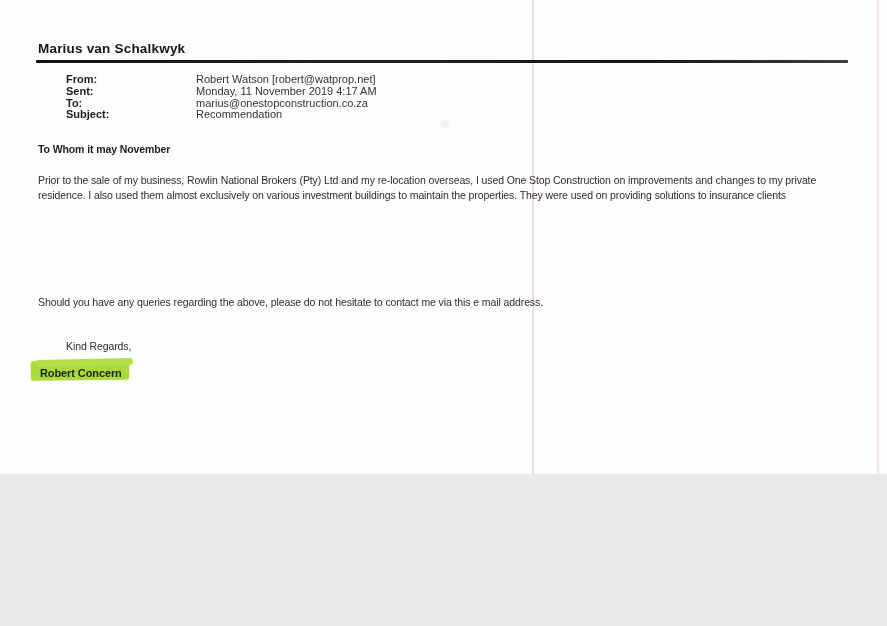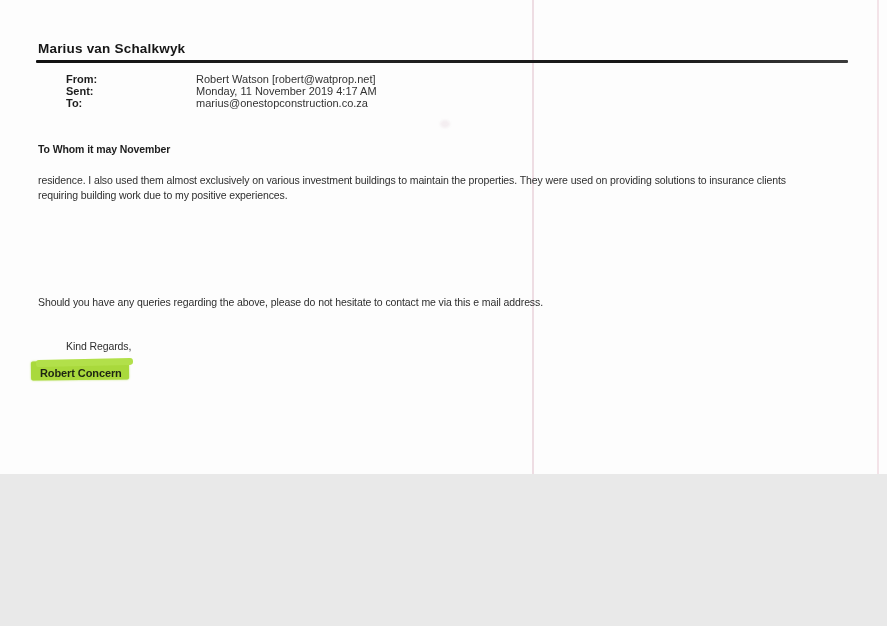--- a/index.html
+++ b/index.html
@@ -96,27 +96,31 @@
       <div class="meta-value">Robert Watson [robert@watprop.net]</div>
     </div>
     <div class="meta-row">
       <div class="meta-label">Sent:</div>
       <div class="meta-value">Monday, 11 November 2019 4:17 AM</div>
     </div>
     <div class="meta-row">
       <div class="meta-label">To:</div>
       <div class="meta-value">marius@onestopconstruction.co.za</div>
     </div>
+    <div class="meta-row">
+      <div class="meta-label">Subject:</div>
+      <div class="meta-value">Recommendation</div>
+    </div>
   </div>
 
   <div class="body-text salutation">To Whom it may November</div>
 
   <div class="body-text para p1">
+    <div>Prior to the sale of my business, Rowlin National Brokers (Pty) Ltd and my re-location overseas, I used One Stop Construction on improvements and changes to my private</div>
     <div>residence. I also used them almost exclusively on various investment buildings to maintain the properties. They were used on providing solutions to insurance clients</div>
-    <div>requiring building work due to my positive experiences.</div>
   </div>
 
 
 
   <div class="body-text para p4">
     <div>Should you have any queries regarding the above, please do not hesitate to contact me via this e mail address.</div>
   </div>
 
   <div class="body-text closing">Kind Regards,</div>
 

